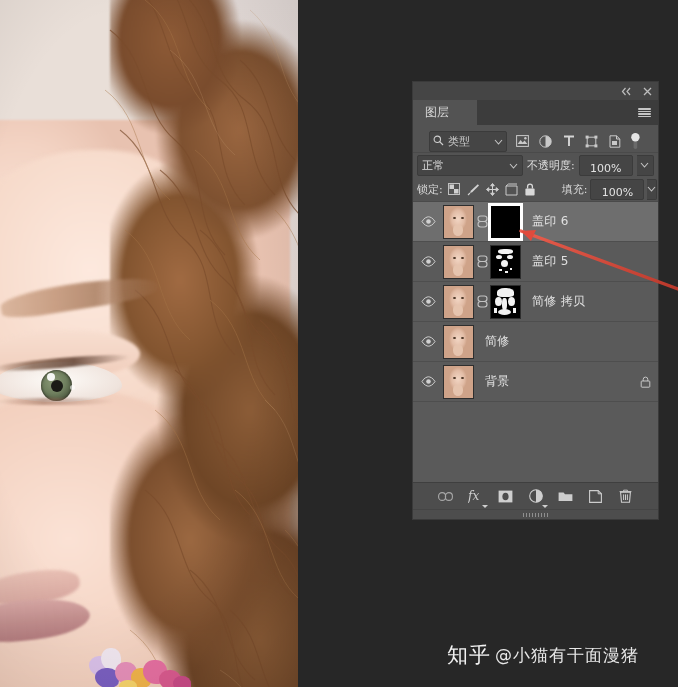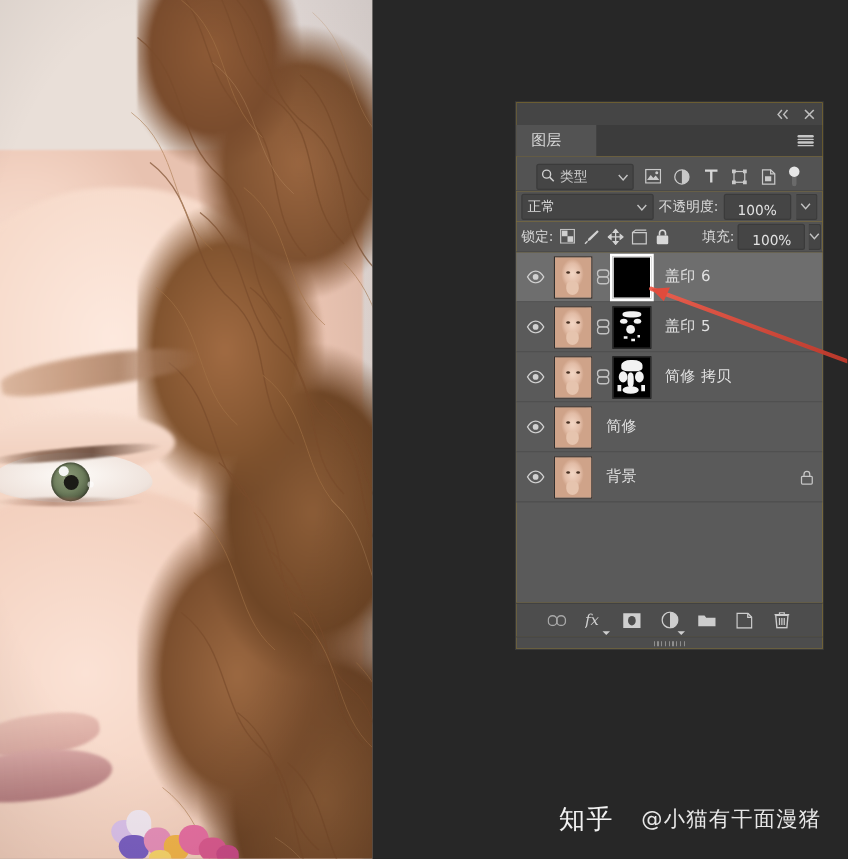--- a/index.html
+++ b/index.html
@@ -233,21 +233,21 @@
     border-top:1px solid #454545;
   }
   .grip span{width:26px;height:4px;
     background:repeating-linear-gradient(90deg,#8e8e8e 0 1px,transparent 1px 3px);}
 
   
   .arrow{position:absolute;left:0;top:0;width:678px;height:687px;pointer-events:none;}
 
   
   .watermark{
-    position:absolute;left:447px;top:640px;height:30px;display:flex;align-items:center;gap:22px;
+    position:absolute;left:447px;top:640px;height:30px;display:flex;align-items:center;gap:4px;
     color:#f2f2f2;font-size:20px;letter-spacing:1px;
   }
   .wm-brand{font-size:21px;}
   .wm-user{font-size:17px;opacity:.95;position:relative;}
 </style>
 </head>
 <body>
 
 <div class="stage">
 

